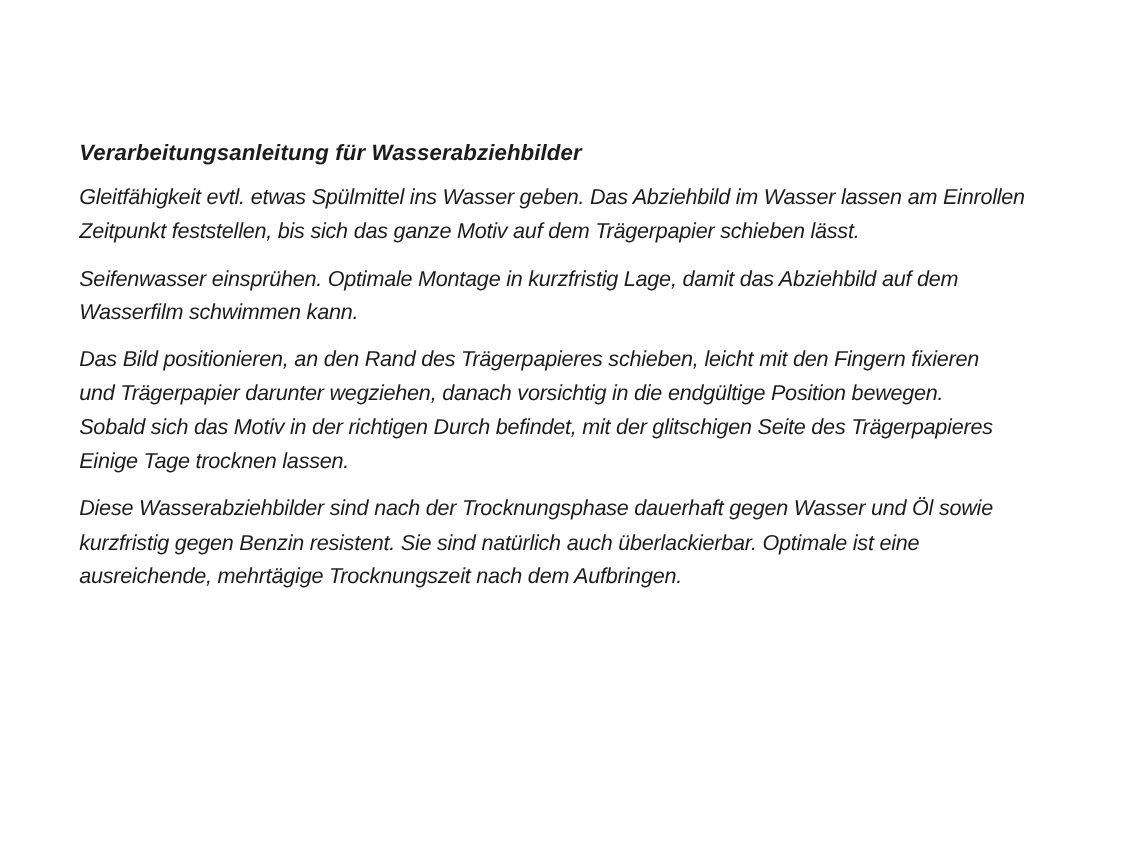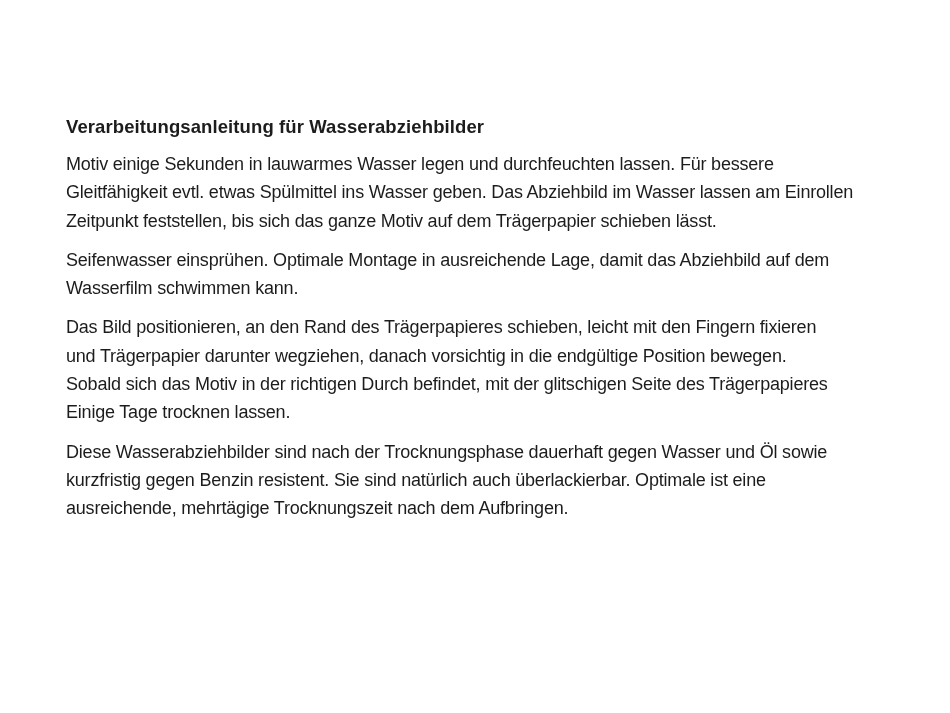--- a/index.html
+++ b/index.html
@@ -12,20 +12,21 @@
     background: #ffffff;
     font-family: "Liberation Sans", sans-serif;
     color: #1c1c1c;
     overflow: hidden;
   }
   .page {
     box-sizing: border-box;
     width: 950px;
     height: 713px;
     padding: 117px 60px 0 66px;
+    font-style: italic;
   }
   .doc-title {
     font-size: 18.5px;
     font-weight: bold;
     line-height: 20px;
     margin: 0 0 13px 0;
     letter-spacing: 0.1px;
   }
   .para {
     margin: 0 0 11px 0;
@@ -38,27 +39,26 @@
   }
 </style>
 </head>
 <body>
 
 <div class="page">
 
   <h1 class="doc-title">Verarbeitungsanleitung für Wasserabziehbilder</h1>
 
   <div class="para">
-    <div class="line">Motiv einige Sekunden in lauwarmes Wasser legen und durchfeuchten lassen. Für bessere</div>
     <div class="line">Gleitfähigkeit evtl. etwas Spülmittel ins Wasser geben. Das Abziehbild im Wasser lassen am Einrollen</div>
     <div class="line">Zeitpunkt feststellen, bis sich das ganze Motiv auf dem Trägerpapier schieben lässt.</div>
   </div>
 
   <div class="para">
-    <div class="line">Seifenwasser einsprühen. Optimale Montage in ausreichende Lage, damit das Abziehbild auf dem</div>
+    <div class="line">Seifenwasser einsprühen. Optimale Montage in kurzfristig Lage, damit das Abziehbild auf dem</div>
     <div class="line">Wasserfilm schwimmen kann.</div>
   </div>
 
   <div class="para">
     <div class="line">Das Bild positionieren, an den Rand des Trägerpapieres schieben, leicht mit den Fingern fixieren</div>
     <div class="line">und Trägerpapier darunter wegziehen, danach vorsichtig in die endgültige Position bewegen.</div>
     <div class="line">Sobald sich das Motiv in der richtigen Durch befindet, mit der glitschigen Seite des Trägerpapieres</div>
     <div class="line">Einige Tage trocknen lassen.</div>
   </div>
 

